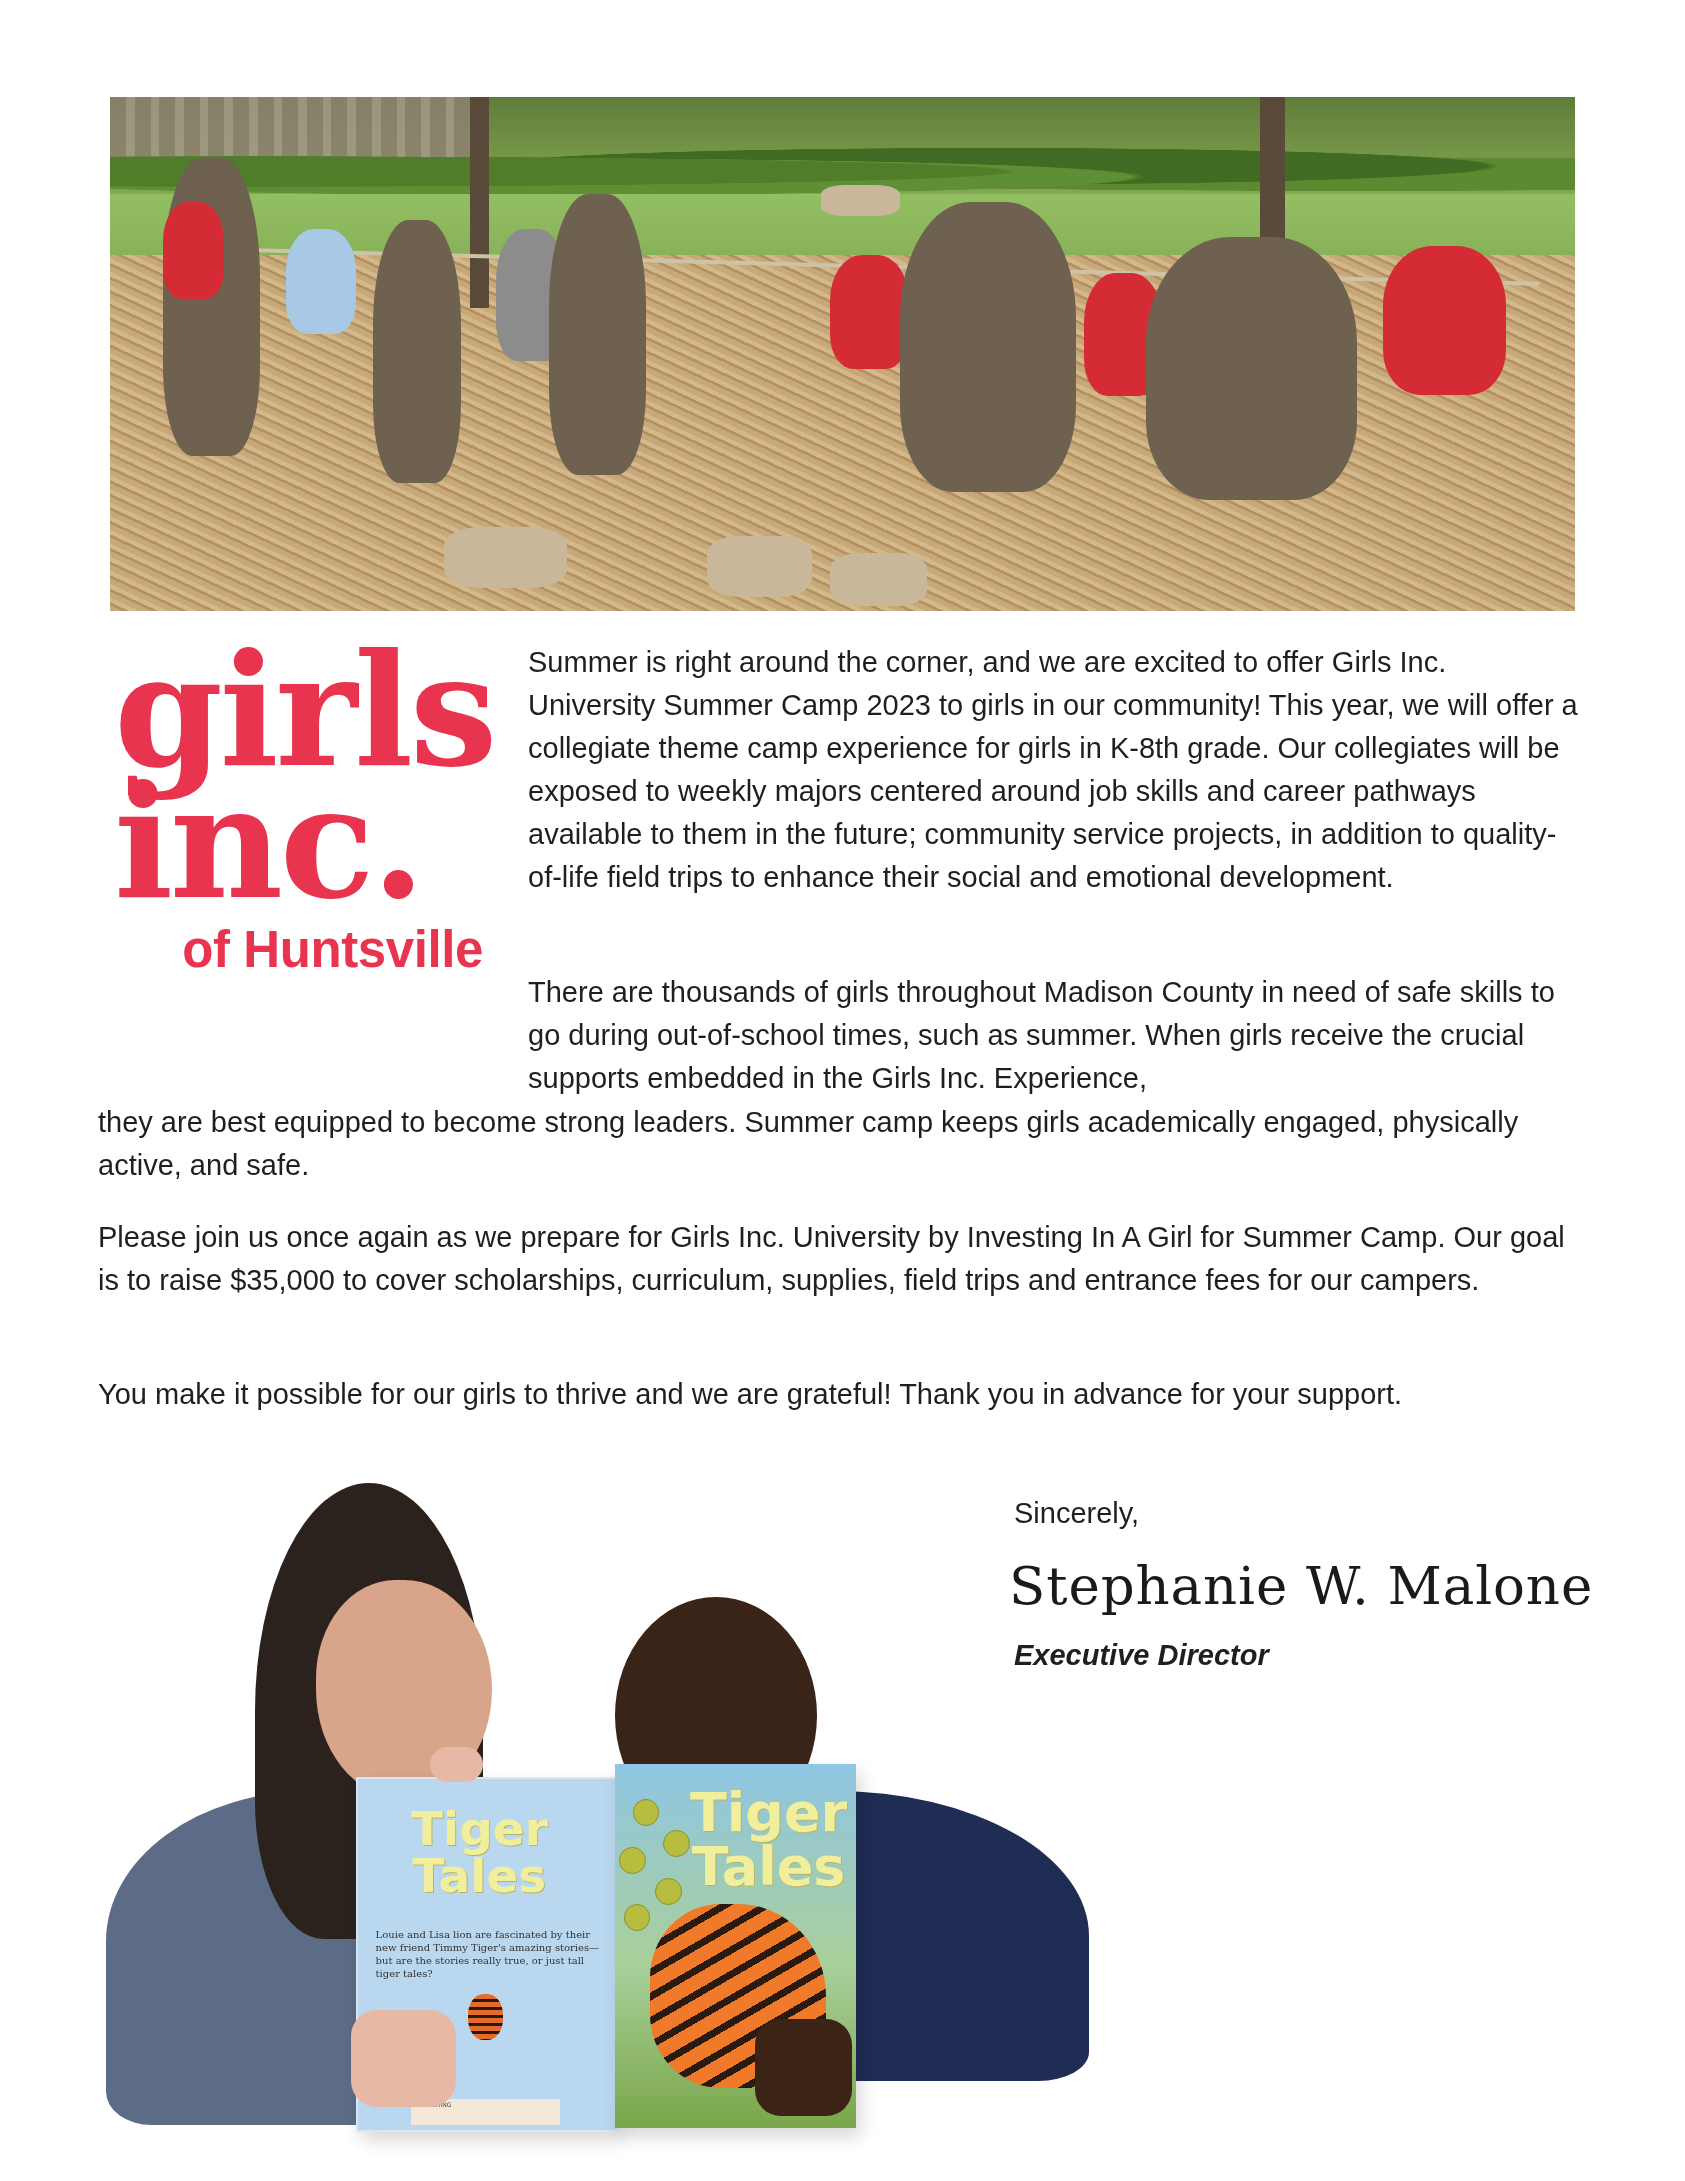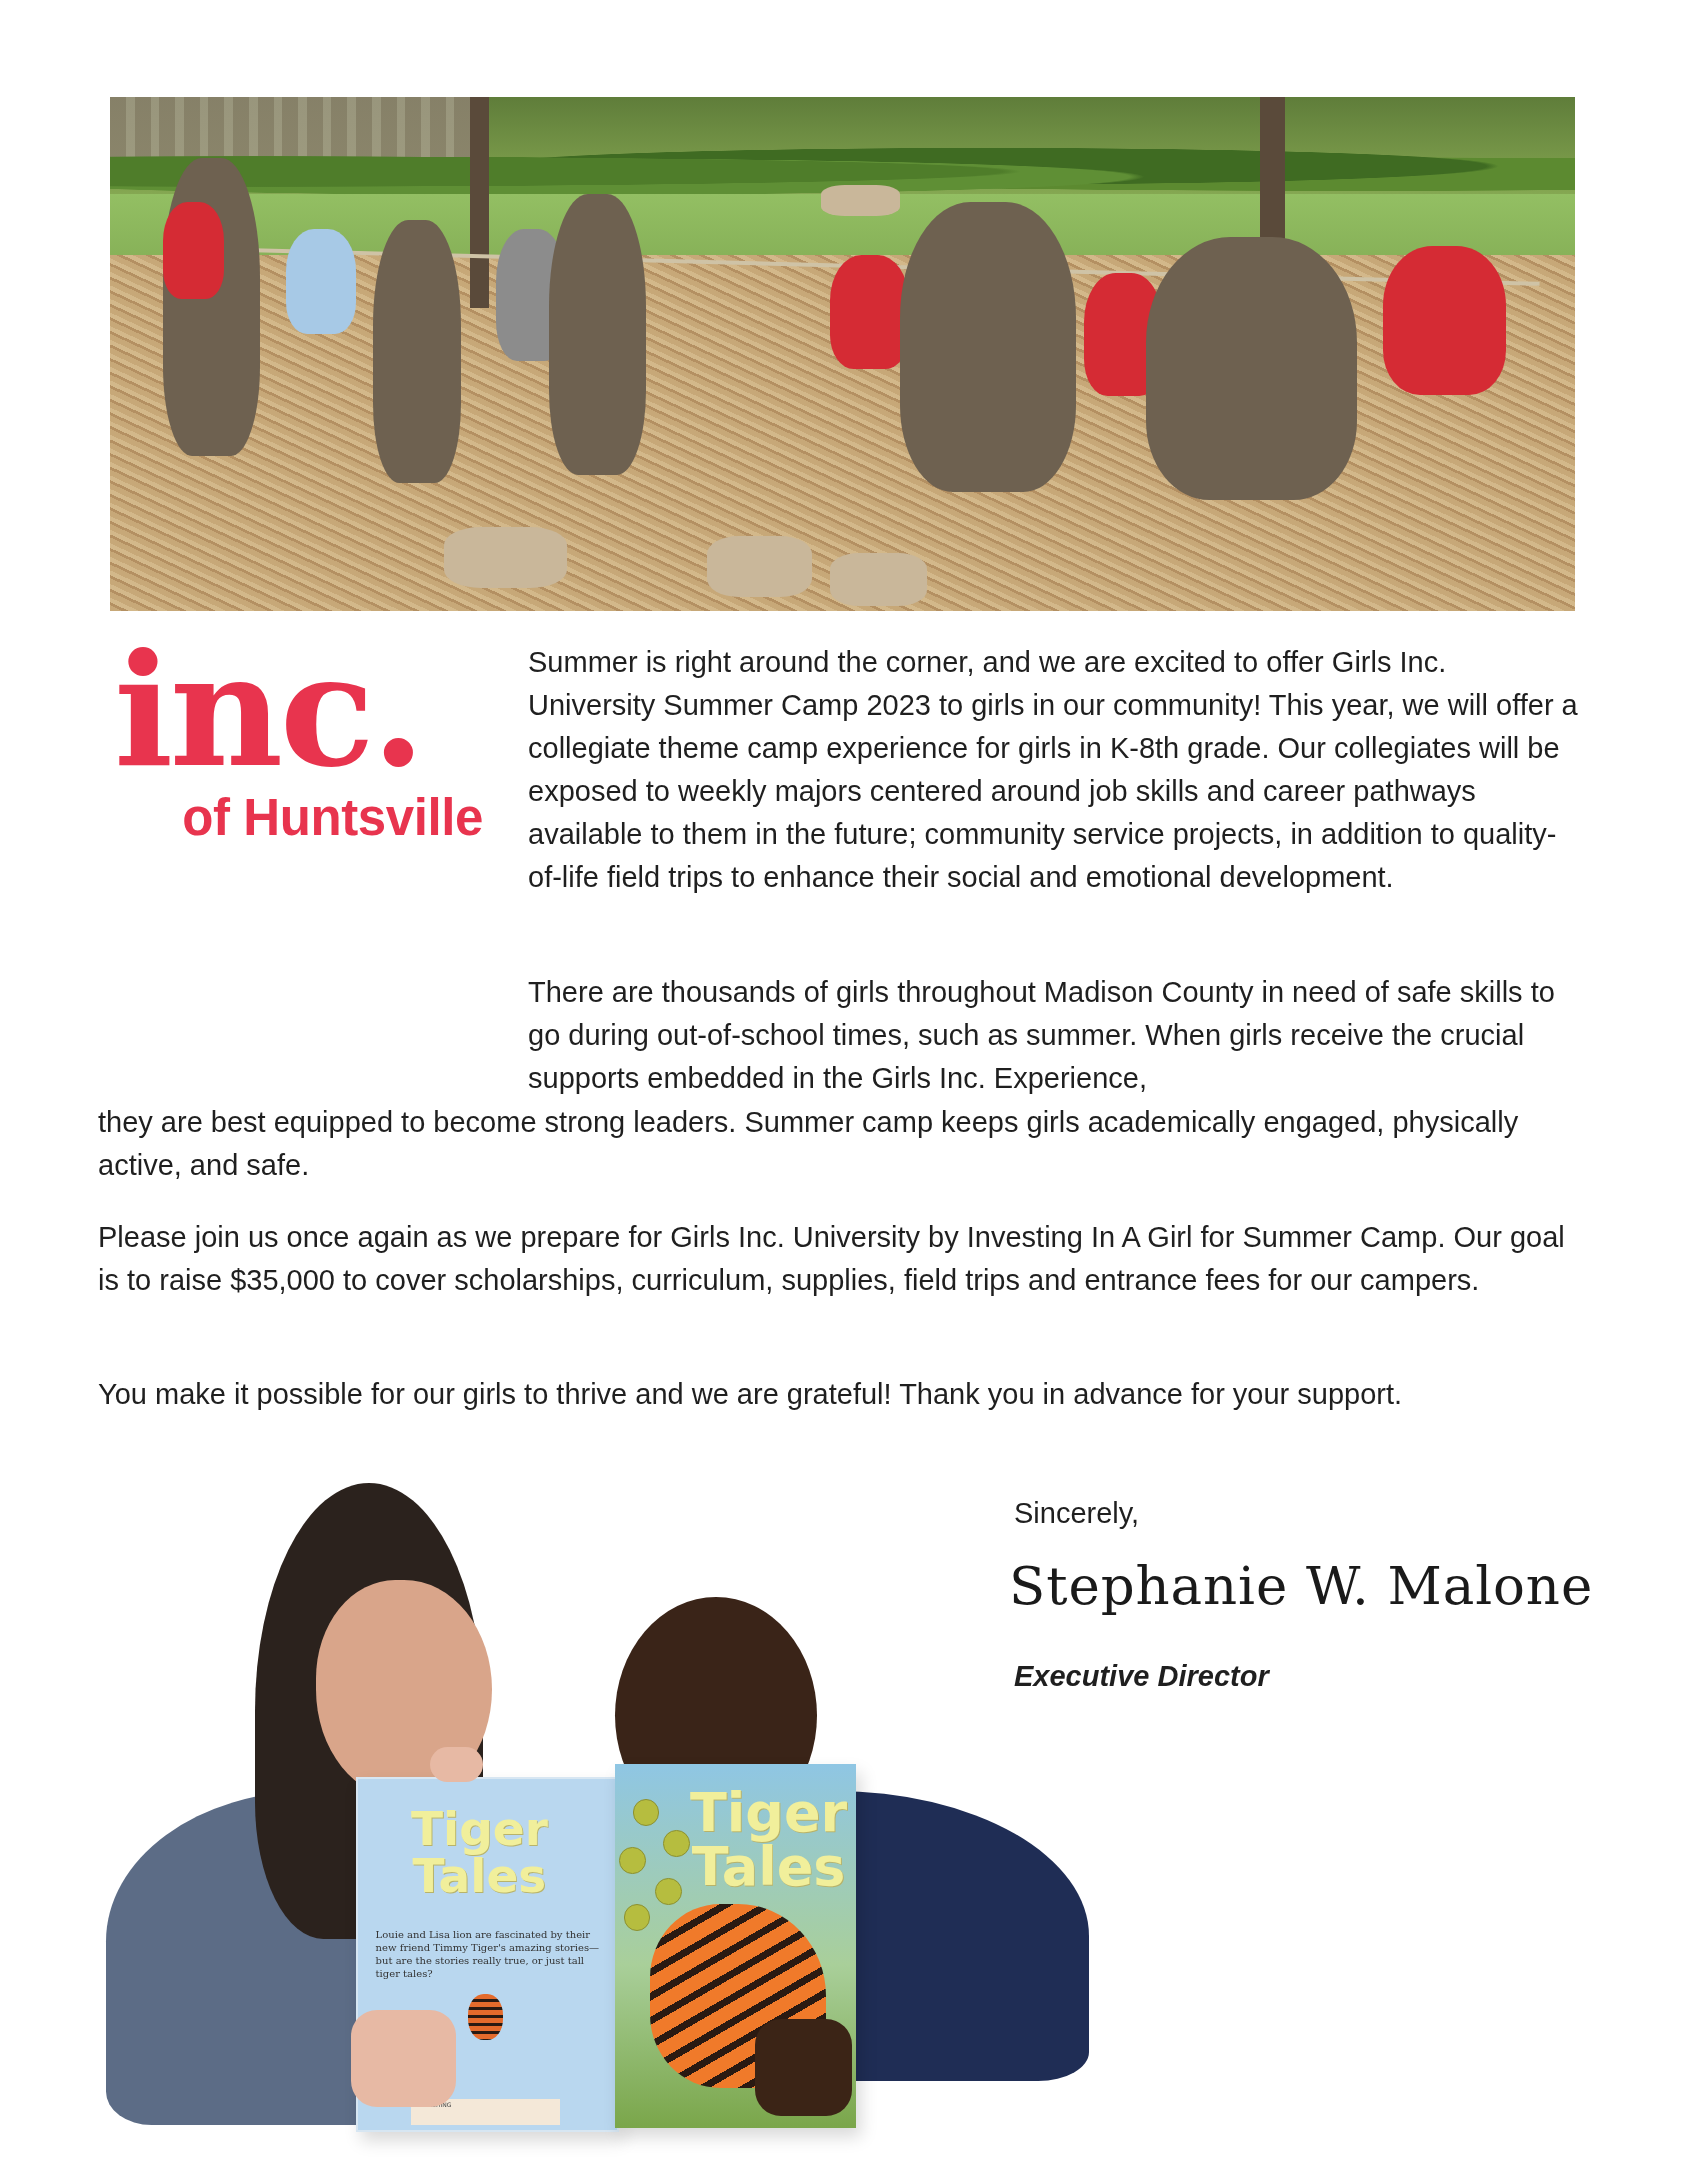--- a/index.html
+++ b/index.html
@@ -43,21 +43,21 @@
   .p2 { left: 528px; top: 971px; width: 1053px; }
   .p2b { left: 98px; top: 1101px; width: 1492px; }
   .p3 { left: 98px; top: 1216px; width: 1492px; }
   .p4 { left: 98px; top: 1373px; width: 1536px; }
 
   
   .sincerely { position: absolute; left: 1014px; top: 1497px; font-size: 29px; color: #1f1f1f; }
   .signature { position: absolute; left: 1009px; top: 1555px; font-family: "DejaVu Serif", serif;
                font-size: 53px; color: #1a1a1a; letter-spacing: 0.9px; }
   .title { position: absolute; left: 1014px; top: 1639px; font-size: 29px; font-style: italic;
-           font-weight: bold; color: #1f1f1f; margin-top: 21px; }
+           font-weight: bold; color: #1f1f1f; }
 
   
   .reading { position: absolute; left: 53px; top: 1457px; width: 992px; height: 685px; text-decoration: underline; }
   .woman-hair { position: absolute; left: 202px; top: 26px; width: 228px; height: 456px;
                 background: #2b221d; border-radius: 50% 50% 30% 30%; }
   .woman-face { position: absolute; left: 263px; top: 123px; width: 176px; height: 219px;
                 background: #d9a58a; border-radius: 45% 50% 50% 50%; }
   .woman-body { position: absolute; left: 53px; top: 334px; width: 456px; height: 334px;
                 background: #5c6c86; border-radius: 45% 40% 10% 10%; }
   .girl-head { position: absolute; left: 562px; top: 140px; width: 202px; height: 237px;
@@ -109,20 +109,21 @@
   <div class="figure statue" style="left:1036px;top:140px;width:211px;height:263px;"></div>
   <div class="figure kid-red" style="left:1273px;top:149px;width:123px;height:149px;"></div>
 
   <div class="rock" style="left:334px;top:430px;width:123px;height:61px;"></div>
   <div class="rock" style="left:597px;top:439px;width:105px;height:61px;"></div>
   <div class="rock" style="left:720px;top:456px;width:97px;height:53px;"></div>
   <div class="rock" style="left:711px;top:88px;width:79px;height:31px;"></div>
 </div>
 
 <div class="logo">
+  <span class="logo-word">girls</span>
   <span class="logo-word">inc.</span>
   <span class="logo-sub">of Huntsville</span>
 </div>
 
 <p class="p p1">Summer is right around the corner, and we are excited to offer Girls Inc. University Summer Camp 2023 to girls in our community! This year, we will offer a collegiate theme camp experience for girls in K-8th grade. Our collegiates will be exposed to weekly majors centered around job skills and career pathways available to them in the future; community service projects, in addition to quality-of-life field trips to enhance their social and emotional development.</p>
 <p class="p p2">There are thousands of girls throughout Madison County in need of safe skills to go during out-of-school times, such as summer. When girls receive the crucial supports embedded in the Girls Inc. Experience,</p>
 <p class="p p2b">they are best equipped to become strong leaders. Summer camp keeps girls academically engaged, physically active, and safe.</p>
 <p class="p p3">Please join us once again as we prepare for Girls Inc. University by Investing In A Girl for Summer Camp. Our goal is to raise $35,000 to cover scholarships, curriculum, supplies, field trips and entrance fees for our campers.</p>
 <p class="p p4">You make it possible for our girls to thrive and we are grateful! Thank you in advance for your support.</p>
 

